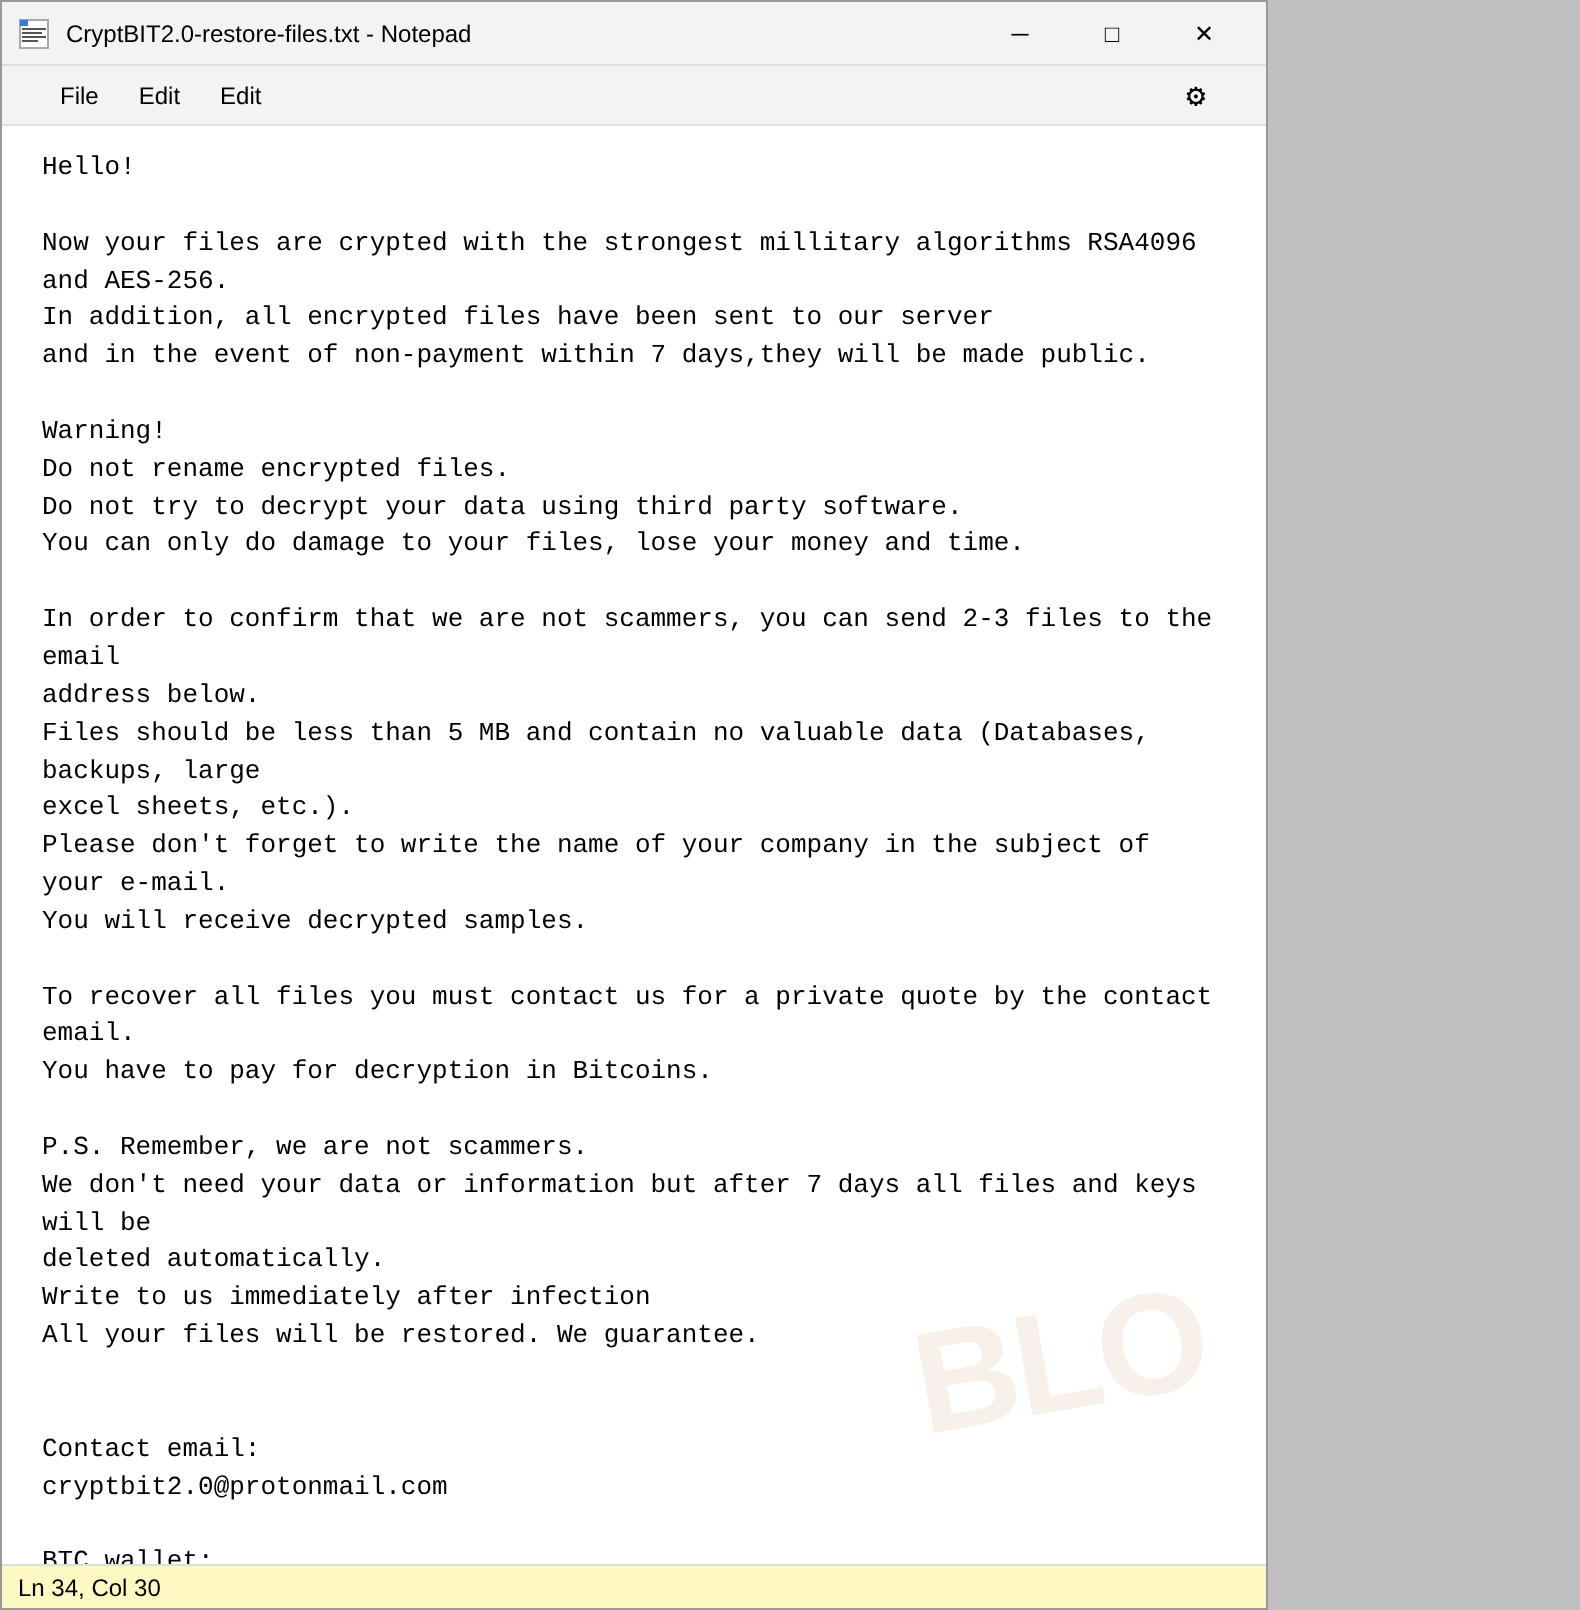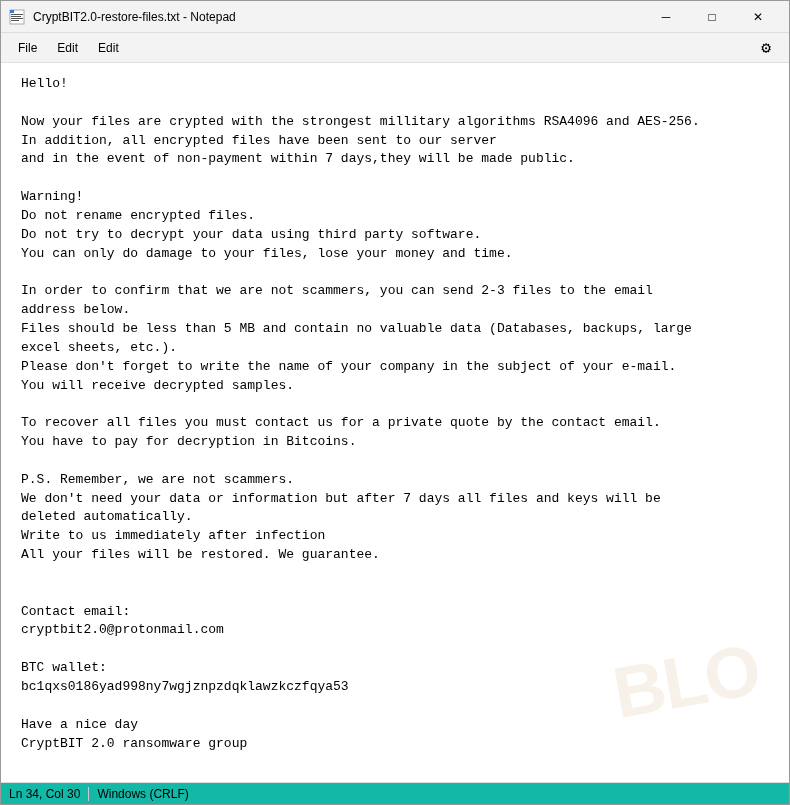--- a/index.html
+++ b/index.html
@@ -11,21 +11,21 @@
     body {
       width: 790px;
       height: 805px;
       background: #c0c0c0;
       font-family: 'Courier New', Courier, monospace;
       font-size: 13px;
       overflow: hidden;
     }
 
     .window {
-      width: 790px;
+      width: 634px;
       height: 805px;
       background: #f3f3f3;
       border: 1px solid #999;
       display: flex;
       flex-direction: column;
     }
 
     
     .title-bar {
       background: #f3f3f3;
@@ -69,21 +69,21 @@
       color: #000;
       font-family: 'Segoe UI', sans-serif;
     }
 
     
     .menu-bar {
       height: 30px;
       background: #f3f3f3;
       display: flex;
       align-items: center;
-      padding: 0 7px;
+      padding: 0 19px;
       border-bottom: 1px solid #e0e0e0;
       flex-shrink: 0;
     }
 
     .menu-item {
       padding: 4px 10px;
       font-family: 'Segoe UI', sans-serif;
       font-size: 12px;
       color: #000;
       cursor: pointer;
@@ -135,21 +135,21 @@
       font-family: Arial, sans-serif;
       pointer-events: none;
       user-select: none;
       transform: rotate(-10deg);
       letter-spacing: -2px;
     }
 
     
     .status-bar {
       height: 22px;
-      background: #14b8a6;
+      background: #fef9c3;
       border-top: 1px solid #ddd;
       display: flex;
       align-items: center;
       padding: 0 8px;
       flex-shrink: 0;
       font-family: 'Segoe UI', sans-serif;
       font-size: 12px;
       color: #000;
     }
 
@@ -236,16 +236,15 @@
 
 BTC wallet:
 bc1qxs0186yad998ny7wgjznpzdqklawzkczfqya53
 
 Have a nice day
 CryptBIT 2.0 ransomware group</pre>
   </div>
 
   <div class="status-bar">
     <span class="status-section">Ln 34, Col 30</span>
-    <span class="status-section">Windows (CRLF)</span>
   </div>
 
 </div>
 
 </body></html>

